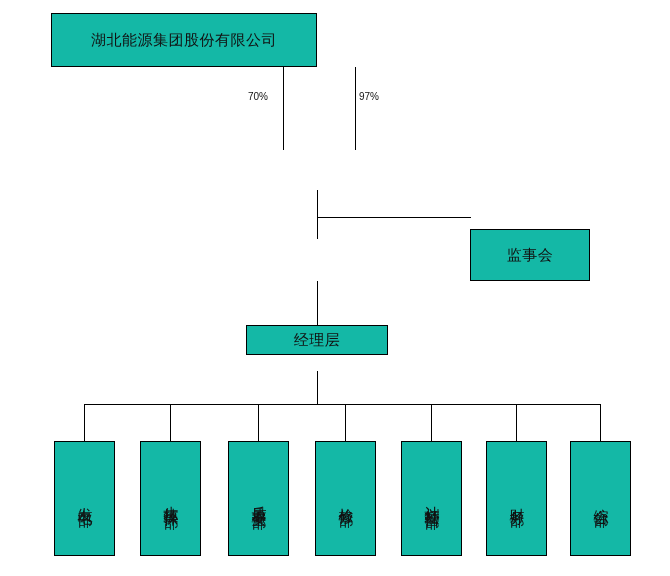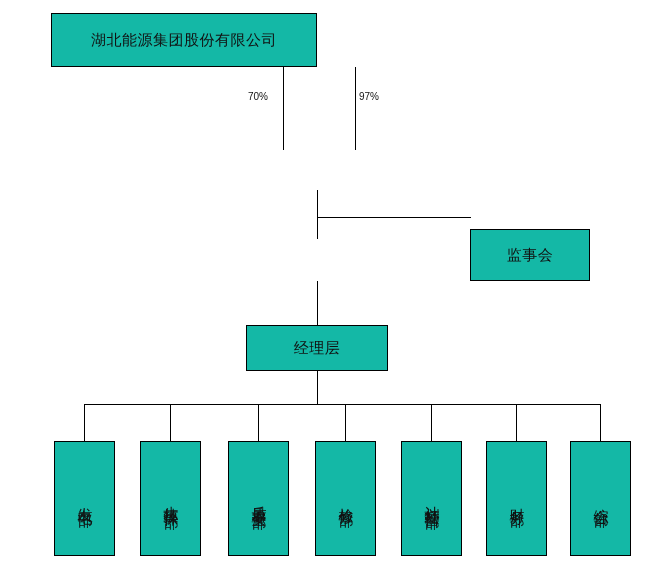--- a/index.html
+++ b/index.html
@@ -77,21 +77,21 @@
 
   <div class="edge h" style="left:317px; top:217px; width:154px;"></div>
 
   <div class="node" style="left:470px; top:197px; width:120px; height:52px;margin-top:32px;">
     <span>监事会</span>
   </div>
 
 
   <div class="edge v" style="left:317px; top:281px; height:44px;"></div>
 
-  <div class="node" style="left:246px; top:325px; width:142px; height:46px;">
+  <div class="node" style="left:246px; top:325px; width:142px; height:30px;">
     <span>经理层</span>
   </div>
 
   <div class="edge v" style="left:317px; top:371px; height:33px;"></div>
 
   <div class="edge h" style="left:84px; top:404px; width:517px;"></div>
 
   <div class="edge v" style="left:84px;  top:404px; height:37px;"></div>
   <div class="edge v" style="left:170px; top:404px; height:37px;"></div>
   <div class="edge v" style="left:258px; top:404px; height:37px;"></div>

